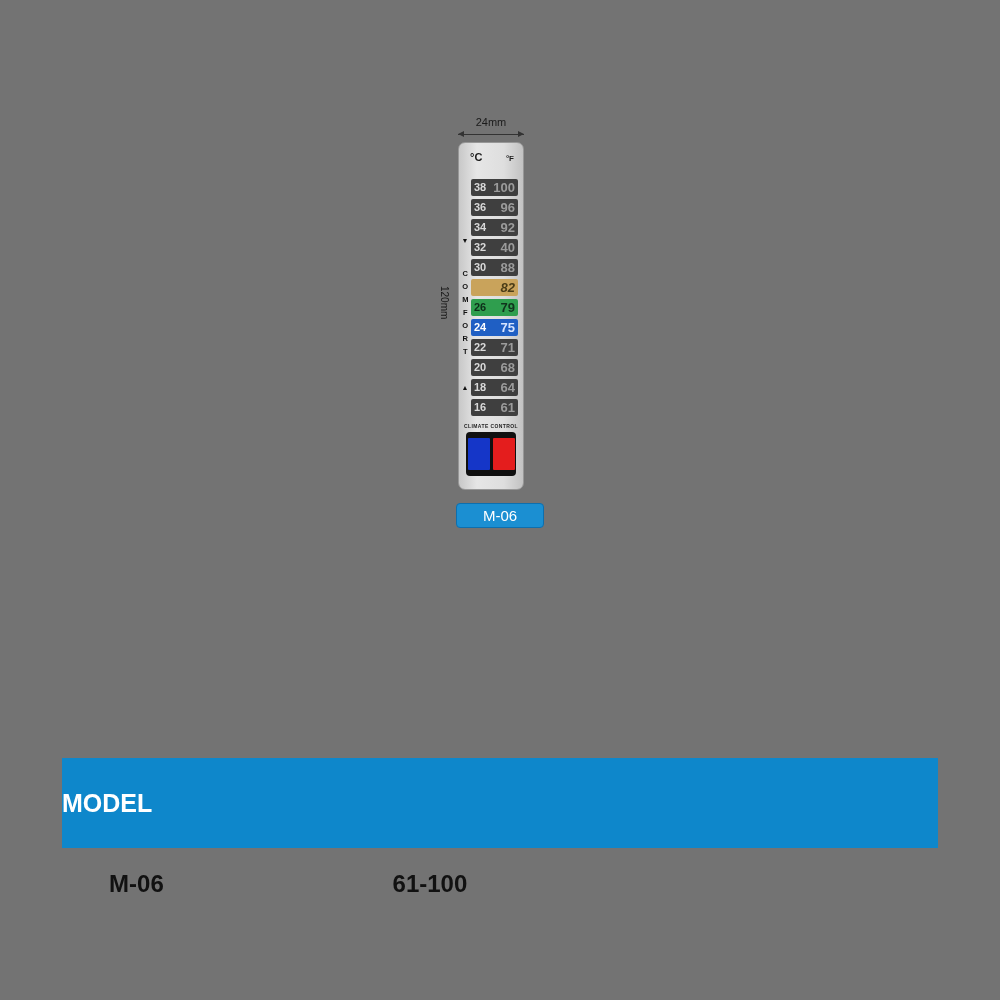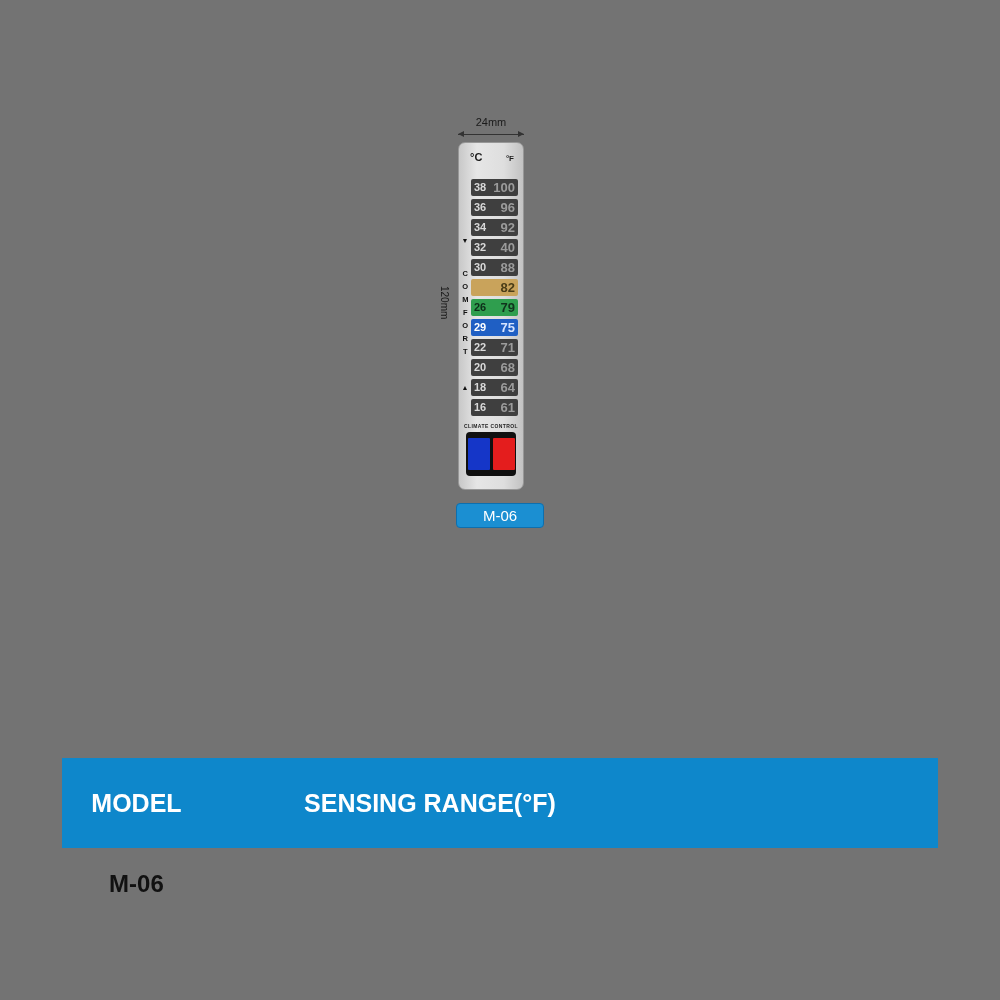--- a/index.html
+++ b/index.html
@@ -23,21 +23,21 @@
            border:1px solid #979797; border-radius:7px; }
   .strip-header { position:absolute; top:8px; left:11px; right:9px; display:flex; justify-content:space-between; align-items:baseline; }
   .deg-c { font-size:11px; font-weight:bold; color:#1c1c1c; }
   .deg-f { font-size:8px;  font-weight:bold; color:#1c1c1c; }
 
   .rows { position:absolute; top:36px; left:12px; right:5px; display:flex; flex-direction:column; gap:3px; }
   .t-row { height:17px; display:flex; align-items:center; justify-content:space-between;
            padding:0 3px 0 3px; background:#3f3f3f; border-radius:2px; }
   .tc { font-size:11px;  font-weight:bold; color:#d9d9d9; line-height:1; }
   .tf { font-size:13px; font-weight:bold; color:#9b9b9b; line-height:1; }
-  .tone-tan   { background:#c9a35b; } .tone-tan .tc{ color:#33290f;margin-top:45px; }  .tone-tan .tf{ color:#4a3c17; }
+  .tone-tan   { background:#c9a35b; } .tone-tan .tc{ color:#33290f;margin-top:45px; }  .tone-tan .tf{ color:#4a3c17;font-style:italic; }
   .tone-green { background:#2f9e4e; } .tone-green .tc{ color:#0e2e19; } .tone-green .tf{ color:#11331d; }
   .tone-blue  { background:#1f5fc4; } .tone-blue .tc{ color:#ffffff; }  .tone-blue .tf{ color:#d6e4ff; }
 
   .comfort { position:absolute; left:0; top:94px; width:12px; height:154px;
              display:flex; flex-direction:column; align-items:center; justify-content:space-between; }
   .comfort-arrow { font-size:7px; color:#111; line-height:1; }
   .comfort-word { writing-mode:vertical-rl; text-orientation:upright; font-size:7.5px; font-weight:bold;
                   letter-spacing:4px; color:#111; line-height:1; }
 
   .cc-label { position:absolute; left:0; right:0; top:280px; text-align:center; font-size:5px; font-weight:bold;
@@ -49,21 +49,21 @@
   .ind-red  { background:#e41d1d; }
 
   
   .model-badge { position:absolute; left:456px; top:503px; width:88px; height:25px;
                  background:#1b8fd2; border:1px solid #0d6fae; border-radius:4px;
                  color:#ffffff; font-size:15px; display:flex; align-items:center; justify-content:center; }
 
   
   .spec-header { position:absolute; left:62px; top:758px; width:876px; height:90px; background:#0e87cb;
                  display:grid; grid-template-columns:17% 50% 33%; align-items:center; }
-  .spec-header .hcell { text-align:center; color:#ffffff; font-weight:bold; font-size:25px; }
+  .spec-header .hcell { text-align:left; color:#ffffff; font-weight:bold; font-size:25px; }
   .spec-row { position:absolute; left:62px; top:864px; width:876px; height:40px;
               display:grid; grid-template-columns:17% 50% 33%; align-items:center; }
   .spec-row .dcell { text-align:center; color:#111111; font-weight:bold; font-size:24px; }
 </style>
 </head>
 <body>
 
 <div class="stage">
 
   <div class="dim-width-label">24mm</div>
@@ -101,21 +101,21 @@
       </div>
       <div class="t-row tone-tan">
         <span class="tc">28</span>
         <span class="tf">82</span>
       </div>
       <div class="t-row tone-green">
         <span class="tc">26</span>
         <span class="tf">79</span>
       </div>
       <div class="t-row tone-blue">
-        <span class="tc">29</span>
+        <span class="tc">24</span>
         <span class="tf">75</span>
       </div>
       <div class="t-row tone-dark">
         <span class="tc">22</span>
         <span class="tf">71</span>
       </div>
       <div class="t-row tone-dark">
         <span class="tc">20</span>
         <span class="tf">68</span>
       </div>
@@ -140,19 +140,19 @@
       <span class="ind-swatch ind-blue"></span>
       <span class="ind-swatch ind-red"></span>
     </div>
 
   </div>
 
   <div class="model-badge">M-06</div>
 
   <div class="spec-header">
     <div class="hcell">MODEL</div>
-    <div class="hcell">SENSING RANGE(°F)</div>
   </div>
   <div class="spec-row">
     <div class="dcell">M-06</div>
+    <div class="dcell">61-100</div>
   </div>
 
 </div>
 
 </body></html>

